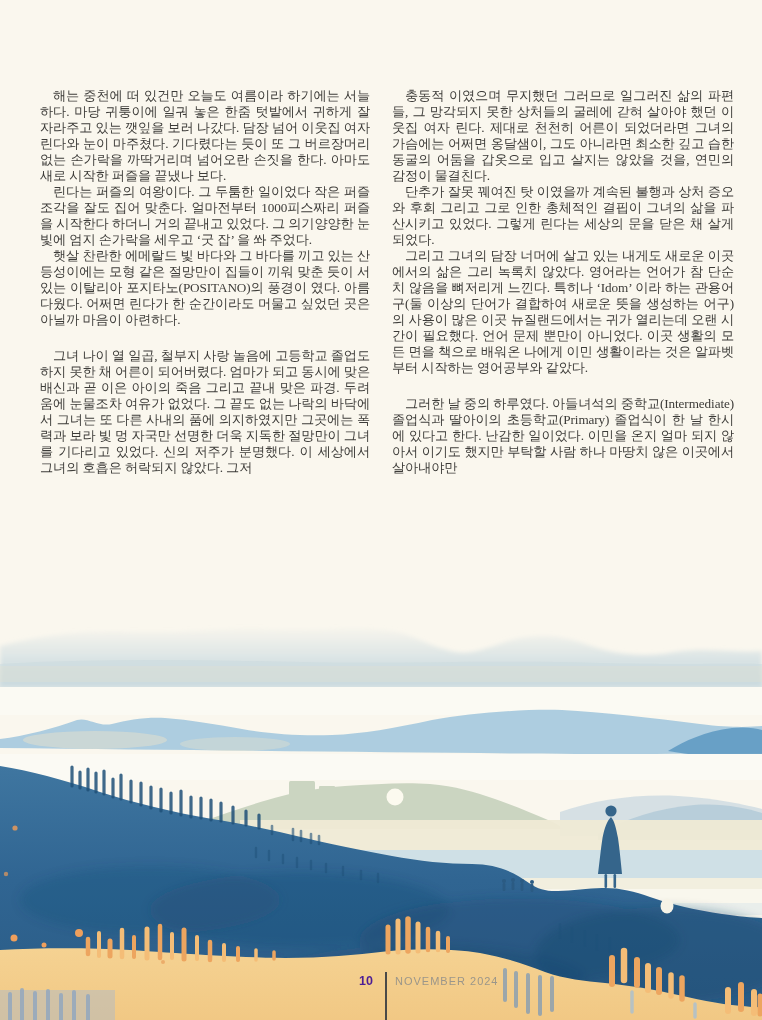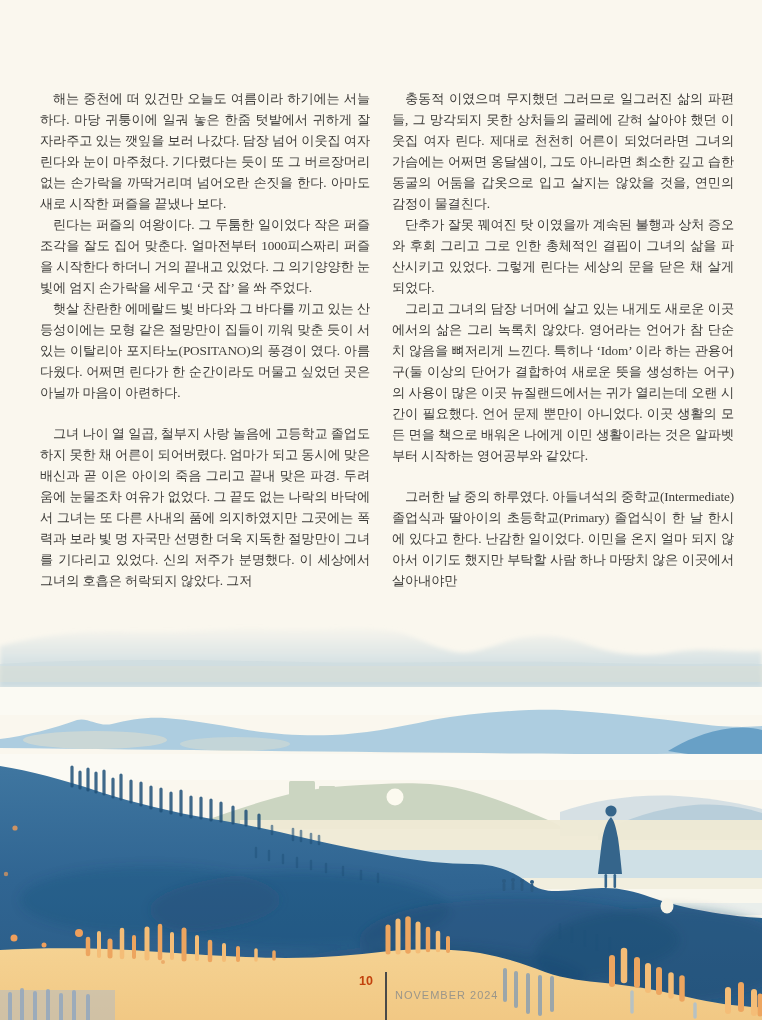--- a/index.html
+++ b/index.html
@@ -2,30 +2,30 @@
 <html><head>
 <meta charset="utf-8">
 <style>
   html,body{margin:0;padding:0;background:#e8e6e0;}
   .page{
     position:relative;width:762px;height:1020px;margin:0 auto;
     background:#faf7ee;overflow:hidden;
     font-family:"Liberation Serif","DejaVu Serif",serif;
   }
   .columns{position:absolute;left:40px;top:88px;width:694px;display:flex;gap:22px;}
-  .col{width:330px;font-size:13.2px;line-height:21px;color:#3c3b38;text-align:justify;word-break:normal;letter-spacing:-0.1px;}
+  .col{width:330px;font-size:13.2px;line-height:16px;color:#3c3b38;text-align:justify;word-break:normal;letter-spacing:-0.1px;}
   .col.right{width:342px;}
   .para{margin:0;}
   .para.indent{text-indent:13px;}
   .para.gap{margin-top:20px;}
   .illustration{position:absolute;left:0;top:600px;width:762px;height:420px;display:block;}
   .footer{position:absolute;left:0;top:969px;width:762px;height:51px;z-index:5;font-family:"Liberation Sans","DejaVu Sans",sans-serif;}
-  .pnum{position:absolute;left:341px;top:5px;width:32px;text-align:right;font-weight:bold;font-size:12.5px;color:#c2410c;}
+  .pnum{position:absolute;left:341px;top:5px;width:32px;text-align:right;font-weight:bold;font-size:12.5px;color:#4c1d95;}
   .fdiv{position:absolute;left:385px;top:3px;width:1.5px;height:48px;background:#4a4a48;}
-  .fissue{position:absolute;left:395px;top:20px;font-size:11px;letter-spacing:1px;color:#9b968a;}
+  .fissue{position:absolute;left:395px;top:6px;font-size:11px;letter-spacing:1px;color:#9b968a;}
 </style>
 </head>
 <body>
 
 <div class="page">
 
   <div class="columns">
     <div class="col">
       <p class="para indent">해는 중천에 떠 있건만 오늘도 여름이라 하기에는 서늘하다. 마당 귀퉁이에 일궈 놓은 한줌 텃밭에서 귀하게 잘 자라주고 있는 깻잎을 보러 나갔다. 담장 넘어 이웃집 여자 린다와 눈이 마주쳤다. 기다렸다는 듯이 또 그 버르장머리 없는 손가락을 까딱거리며 넘어오란 손짓을 한다. 아마도 새로 시작한 퍼즐을 끝냈나 보다.</p>
       <p class="para indent">린다는 퍼즐의 여왕이다. 그 두툼한 일이었다 작은 퍼즐 조각을 잘도 집어 맞춘다. 얼마전부터 1000피스짜리 퍼즐을 시작한다 하더니 거의 끝내고 있었다. 그 의기양양한 눈빛에 엄지 손가락을 세우고 ‘굿 잡’ 을 쏴 주었다.</p>

